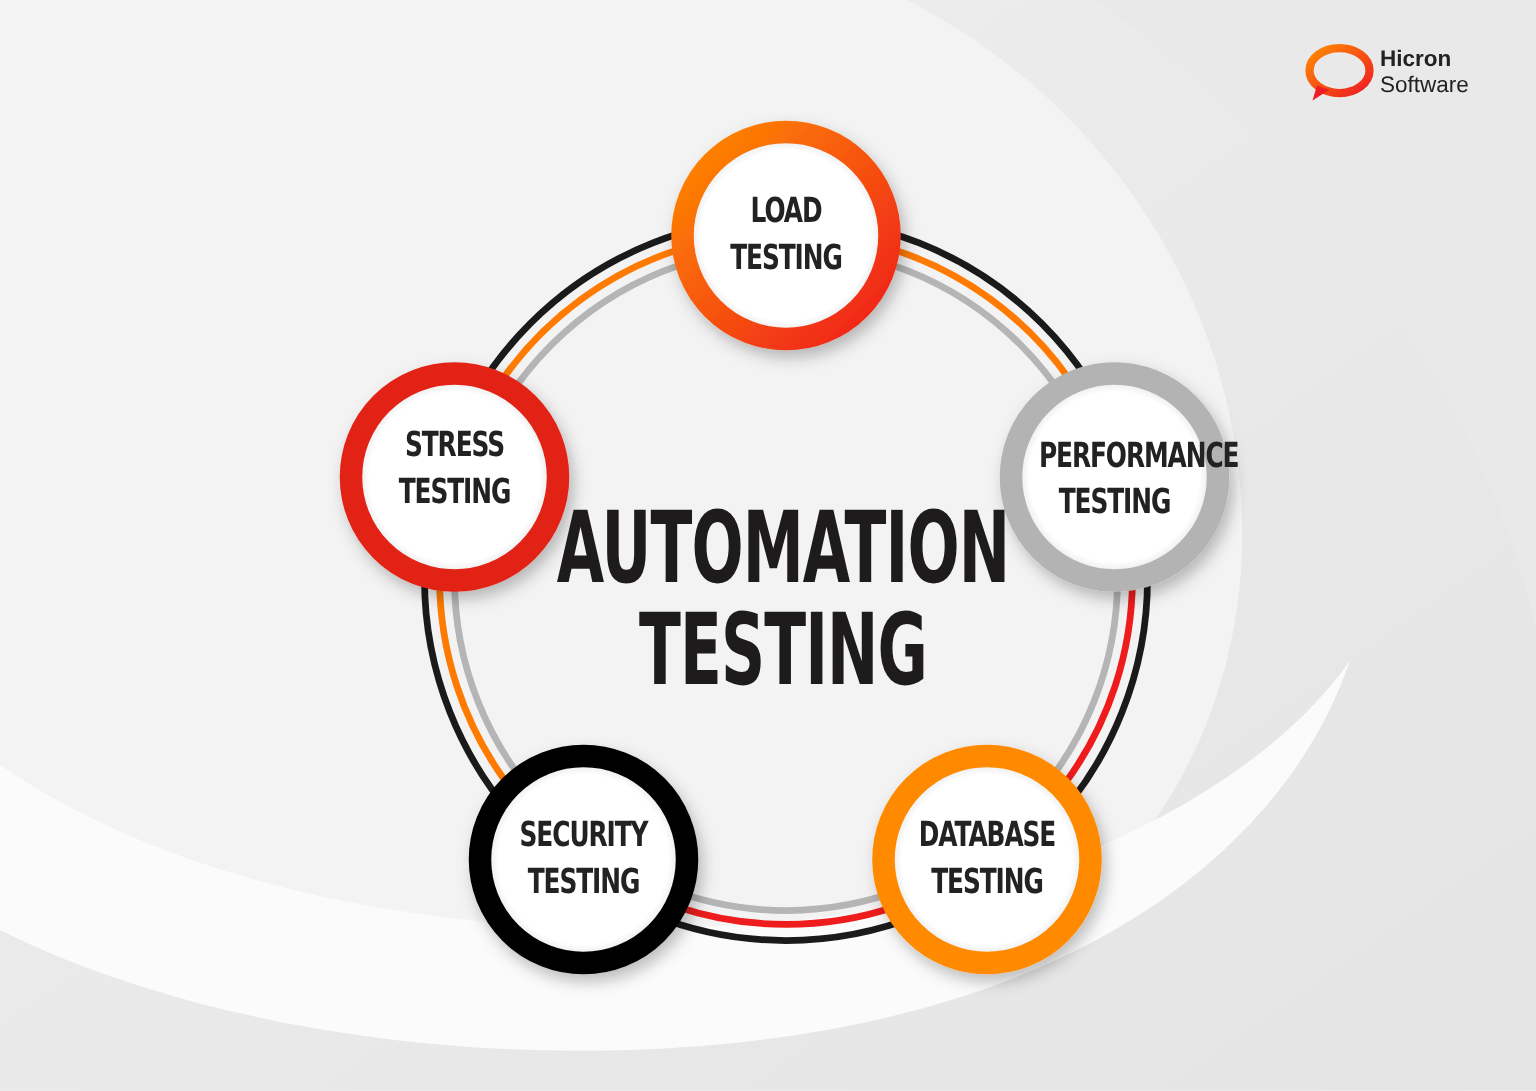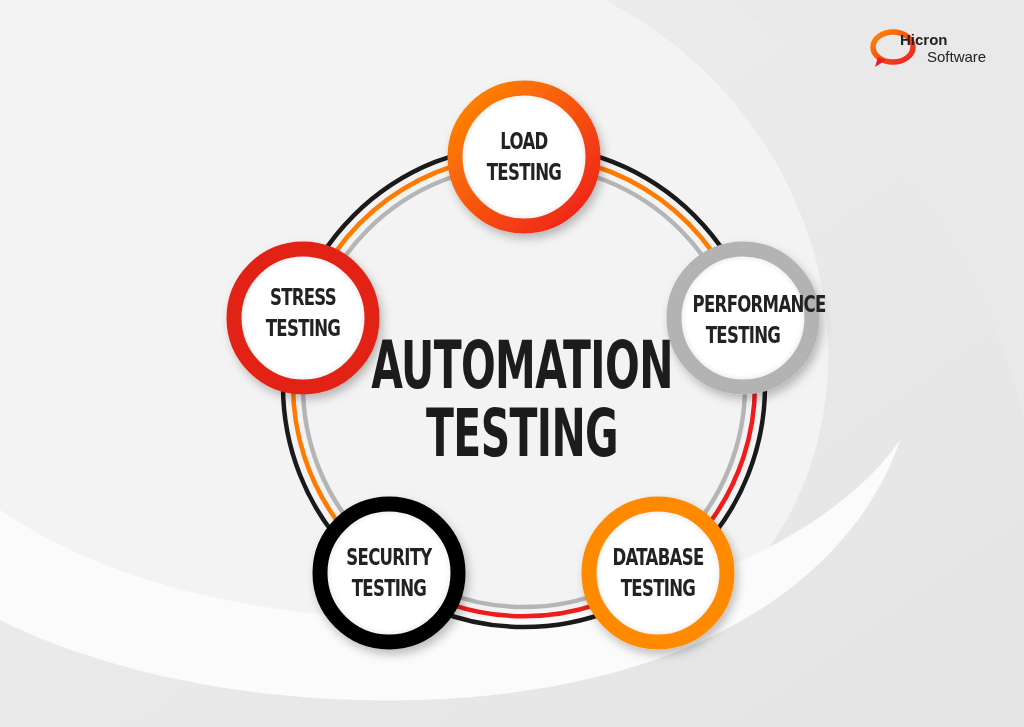--- a/index.html
+++ b/index.html
@@ -21,21 +21,21 @@
     position: absolute; left: 522px; top: 400px;
     transform: translate(-50%, -50%) scaleX(0.62);
     text-align: center; font-family: "DejaVu Sans", sans-serif; font-weight: bold;
     color: #1e1b1c; font-size: 66px; line-height: 68px; letter-spacing: -1px;
     white-space: nowrap;
   }
   .title span { display: block; }
   .logo { position: absolute; left: 866px; top: 30px; display: flex; align-items: center; }
   .logo-text { margin-left: 10px; line-height: 17px; font-size: 15px; color: #222; }
   .logo-text .l1 { font-weight: bold; display: block; }
-  .logo-text .l2 { display: block; margin-left: 27px; }
+  .logo-text .l2 { display: block; }
 </style>
 </head>
 <body>
 
 <svg id="canvas" viewBox="0 0 1024 727" xmlns="http://www.w3.org/2000/svg">
   <defs>
     <linearGradient id="bgGrad" x1="0" y1="0" x2="1" y2="1">
       <stop offset="0" stop-color="#efefef"></stop>
       <stop offset="1" stop-color="#e4e4e4"></stop>
     </linearGradient>
@@ -117,18 +117,18 @@
 <div class="node-label" style="left:303px; top:313px;">
   <span>STRESS</span>
   <span>TESTING</span>
 </div>
 
 <div class="title">
   <span>AUTOMATION</span>
   <span>TESTING</span>
 </div>
 
-<div class="logo" style="left:900px; top:31px;">
+<div class="logo" style="left:920px; top:31px;">
   <div class="logo-text" style="margin-left:0;">
     <span class="l1">Hicron</span>
     <span class="l2">Software</span>
   </div>
 </div>
 
 </body></html>

